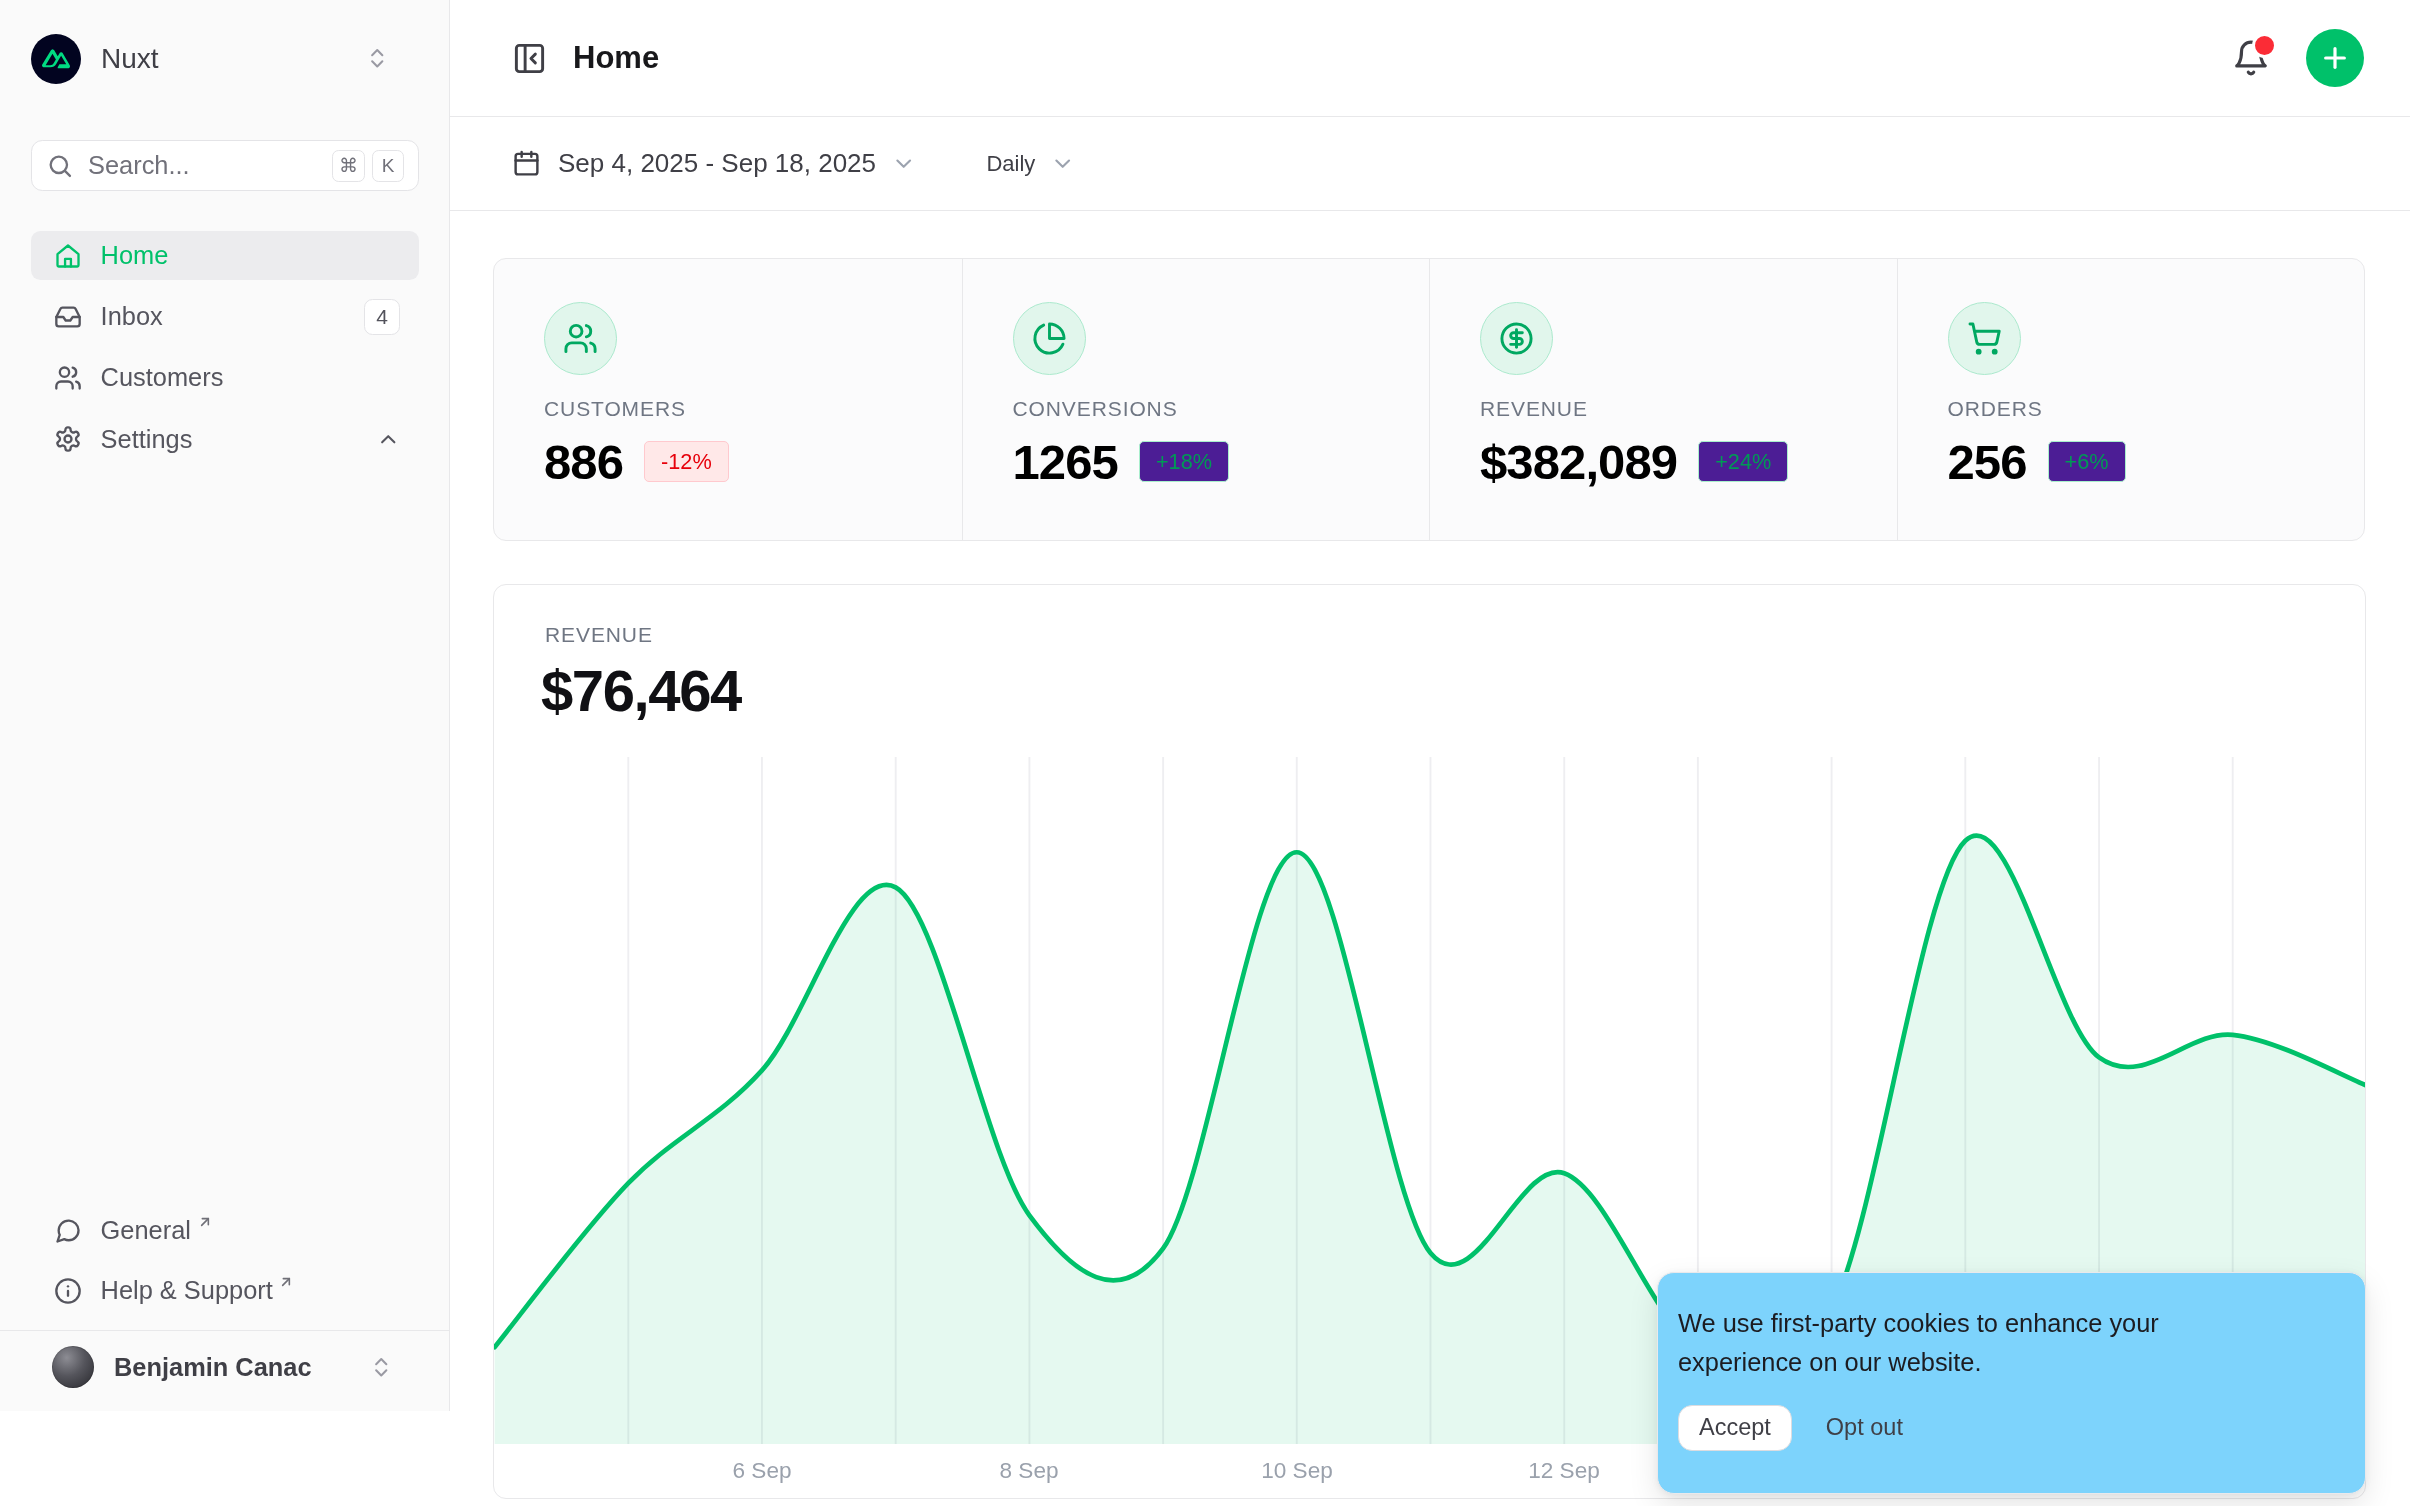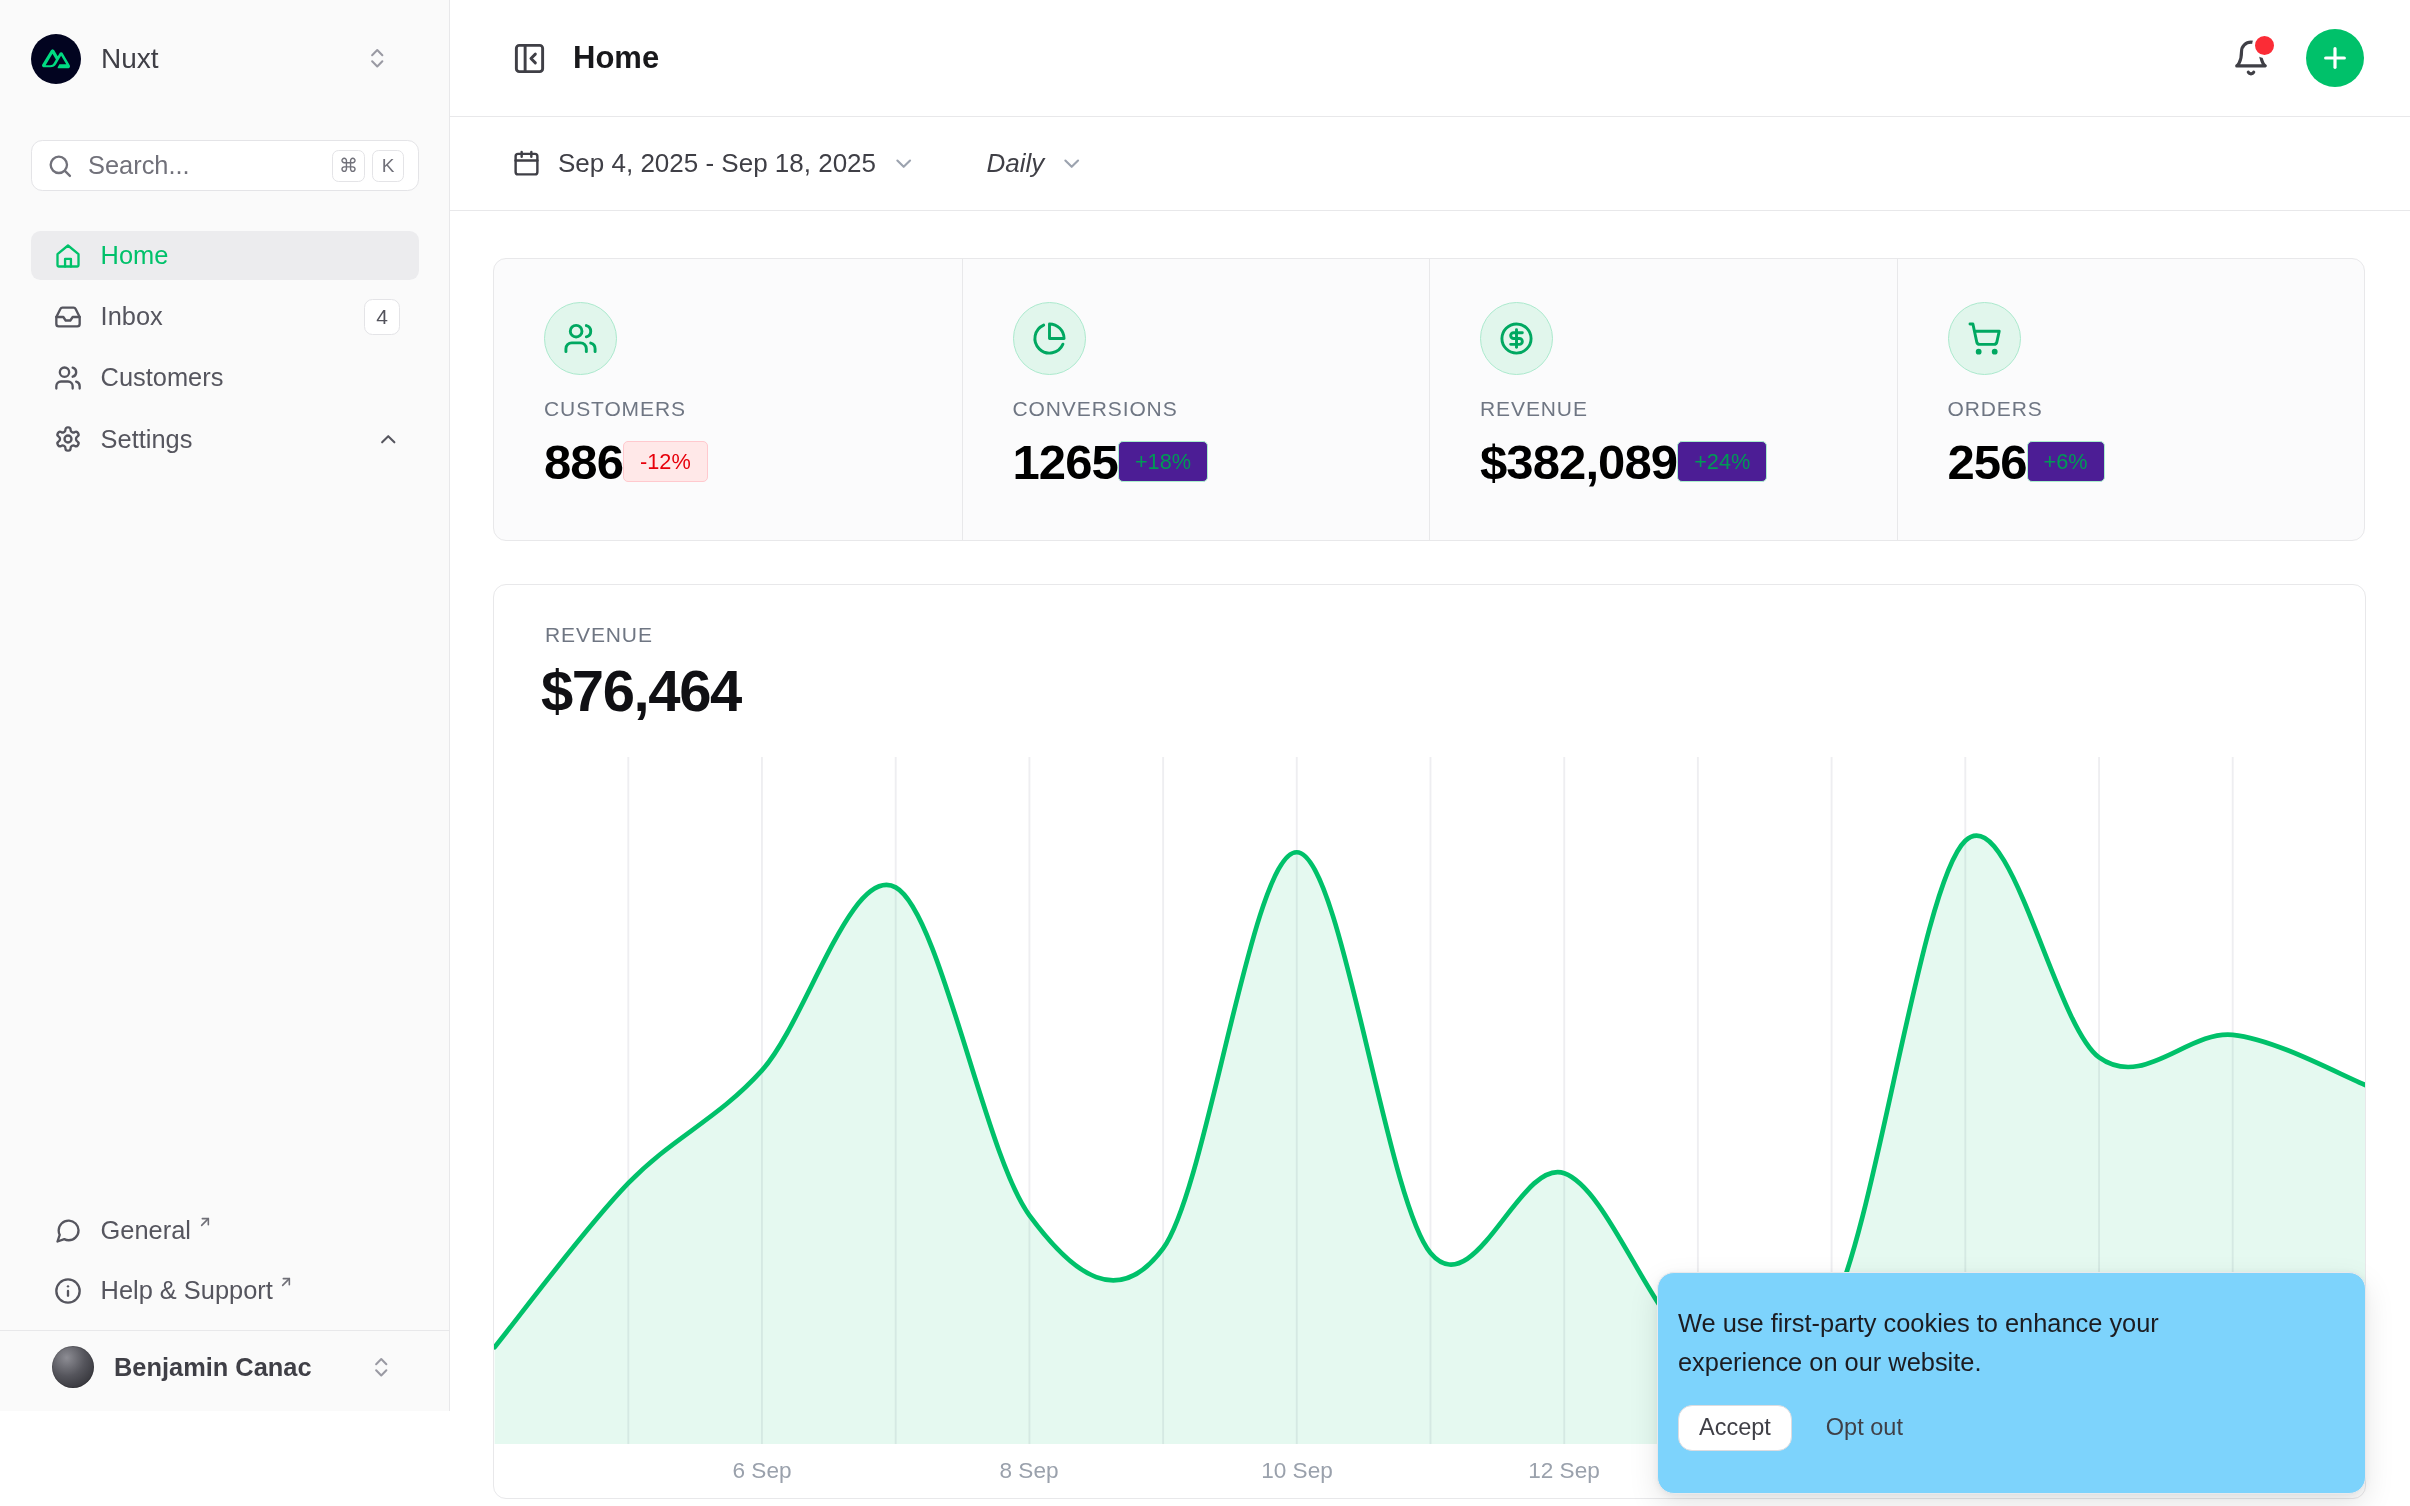--- a/index.html
+++ b/index.html
@@ -52,31 +52,31 @@
   .bell-wrap{position:relative;color:#3f3f46;cursor:pointer;display:flex;}
   .bell-dot{position:absolute;top:-5.6px;right:-6.6px;width:19px;height:19px;border-radius:50%;background:#fb2c36;border:3.8px solid #fff;box-sizing:content-box;}
   .plus-btn{width:58px;height:58px;border-radius:50%;background:#00c16a;display:flex;align-items:center;justify-content:center;cursor:pointer;border:none;}
 
   
   .filters{position:absolute;left:450px;top:117px;right:0;height:94px;border-bottom:0.9px solid #e8e8ea;display:flex;align-items:center;padding-left:62px;box-sizing:border-box;background:#fff;}
   .date-range{display:flex;align-items:center;color:#3f3f46;cursor:pointer;}
   .date-range .txt{margin-left:17px;font-size:26px;font-weight:500;}
   .sel-caret{margin-left:15px;color:#9ca3af;}
   .granularity{display:flex;align-items:center;margin-left:70px;color:#3f3f46;cursor:pointer;}
-  .granularity .txt{font-size:26px;font-weight:500;font-style:italic;}
+  .granularity .txt{font-size:22px;font-weight:500;}
 
   
   .stats{position:absolute;left:493px;top:258px;width:1872px;height:283px;border:0.9px solid #e8e8ea;border-radius:13px;background:#fbfbfc;display:grid;grid-template-columns:repeat(4,1fr);box-sizing:border-box;overflow:hidden;}
   .stat{padding:43px 19px 0 50px;box-sizing:border-box;}
   .stat + .stat{border-left:0.9px solid #e8e8ea;}
   .stat-icon{width:73px;height:73px;border-radius:50%;background:#e1f6ec;border:1.4px solid #abe9cd;display:flex;align-items:center;justify-content:center;color:#00a861;box-sizing:border-box;}
   .stat-label{margin-top:21.7px;font-size:21px;letter-spacing:0.9px;color:#6f7683;}
   .stat-value-row{margin-top:13px;display:flex;align-items:center;}
   .stat-value{font-size:49px;font-weight:700;color:#000000;letter-spacing:-0.9px;}
-  .delta-badge{padding:6.6px 16px;border-radius:5px;font-size:21.7px;font-weight:500;box-sizing:border-box;text-align:center;}
+  .delta-badge{margin-left:21px;padding:6.6px 16px;border-radius:5px;font-size:21.7px;font-weight:500;box-sizing:border-box;text-align:center;}
   .stat[data-trend="up"] .delta-badge{color:#009a55;background:#4c1d95;border:1.4px solid #a9efcd;}
   .stat[data-trend="down"] .delta-badge{color:#e7000b;background:#ffe8e8;border:1.4px solid #ffc9ce;}
 
   
   .panel{position:absolute;left:493px;top:584px;width:1873px;height:915px;border:0.9px solid #e8e8ea;border-radius:13px;background:#fff;box-sizing:border-box;overflow:hidden;}
   .panel-label{position:absolute;left:51px;top:38px;font-size:21px;letter-spacing:0.9px;color:#6f7683;}
   .panel-value{position:absolute;left:47px;top:72px;font-size:58px;font-weight:700;color:#101014;letter-spacing:-1.4px;}
   .plot{position:absolute;left:0;top:172px;width:1873px;height:687px;}
   .xlabels{position:absolute;left:0;top:873px;width:1873px;height:32px;}
   .xlabels span{position:absolute;transform:translateX(-50%);font-size:22.6px;color:#9aa1ac;white-space:nowrap;}

